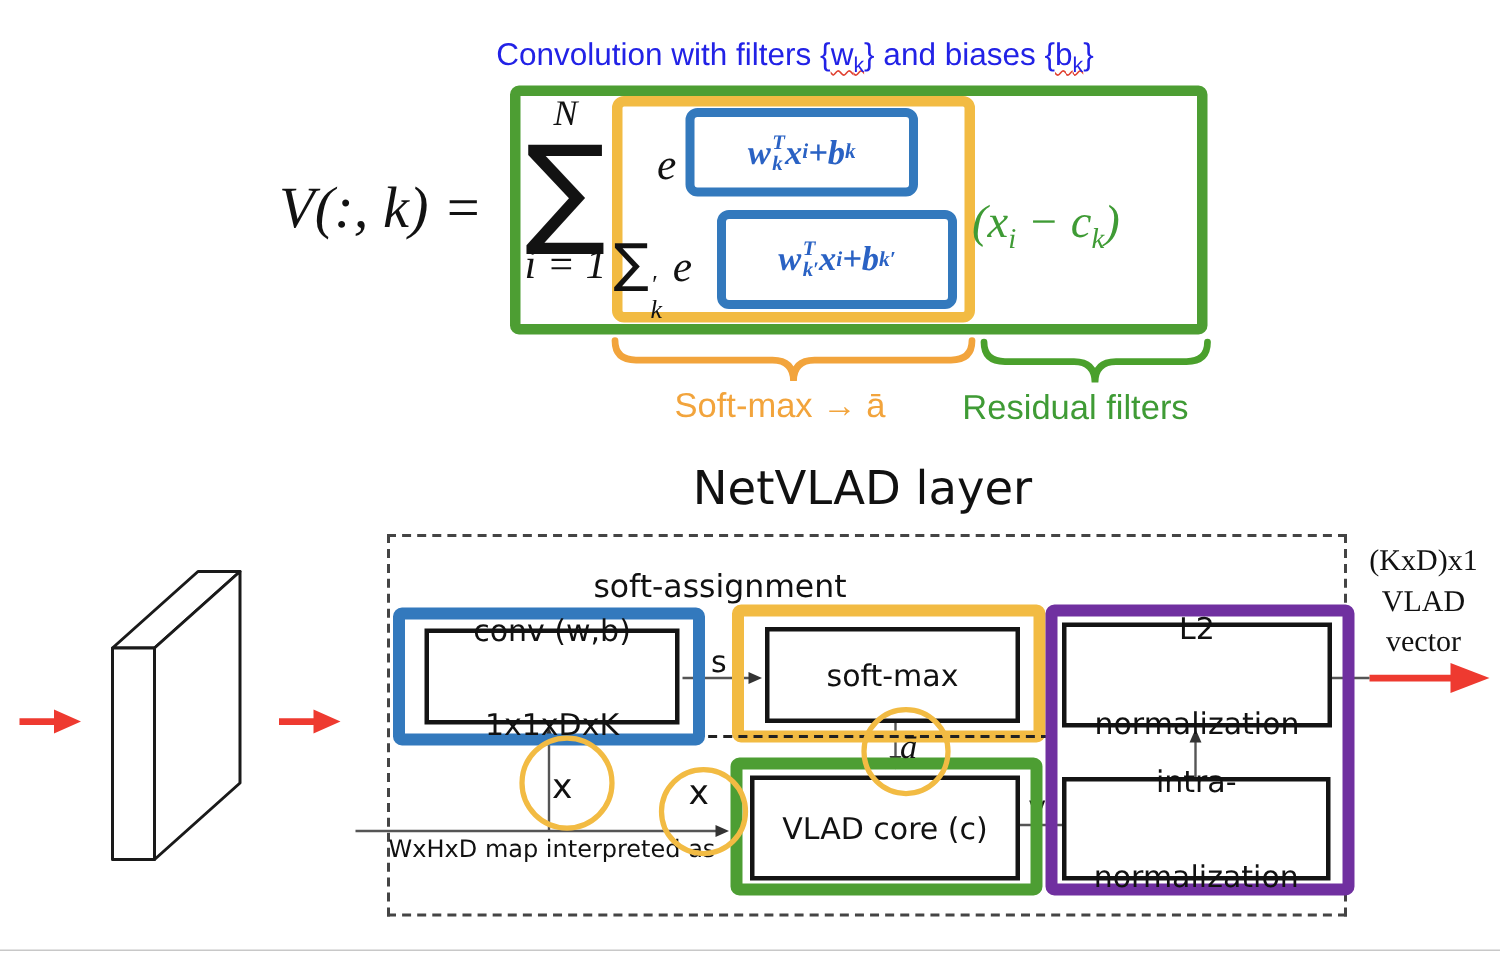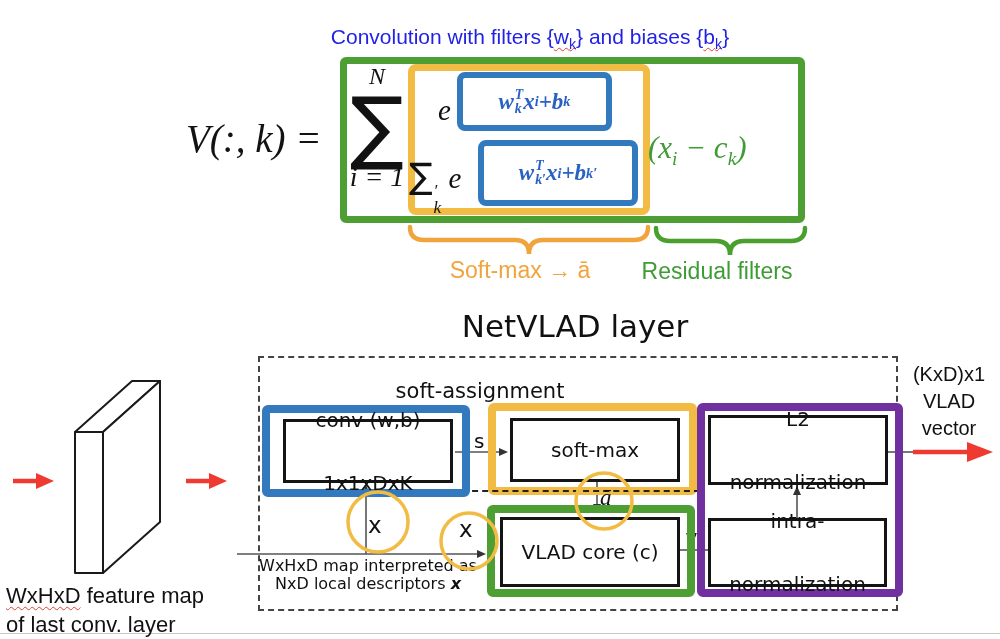--- a/index.html
+++ b/index.html
@@ -50,21 +50,21 @@
   #softmaxInner{left:510px;top:418px;width:170px;height:64px;}
   #vladInner{left:500px;top:517px;width:180px;height:70px;}
   #l2Inner{left:708px;top:415px;width:180px;height:70px;}
   #intraInner{left:708px;top:518px;width:179px;height:69px;}
   .tinyLbl{font-family:"DejaVu Sans",sans-serif;z-index:13;}
   #sLbl{left:474px;top:429px;font-size:20px;}
   #aLbl{left:600px;top:485px;font-size:23px;font-family:"Liberation Serif",serif;font-style:italic;z-index:13;}
   #xLbl1{left:368px;top:512px;font-size:23px;}
   #xLbl2{left:459px;top:516px;font-size:23px;}
   #vLbl{left:686px;top:530px;font-size:16px;z-index:9;}
-  #outLbl{left:900px;top:361px;width:98px;text-align:center;font-size:20px;line-height:27px;font-family:Liberation Sans, sans-serif;z-index:6;}
+  #outLbl{left:900px;top:361px;width:98px;text-align:center;font-size:20px;line-height:27px;font-family:Liberation Serif, serif;z-index:6;}
   #featCaption{left:6px;top:581px;font-size:22px;line-height:29px;z-index:6;}
   #interpNote{left:245px;top:557px;width:246px;text-align:center;font-size:16px;line-height:18px;
               font-family:"DejaVu Sans",sans-serif;z-index:6;}
   #interpNote .bx{font-weight:bold;font-style:italic;}
   #bottomEdge{left:0;top:633px;width:1000px;height:1px;background:#c8c8c8;z-index:3;}
   
   .slab{fill:#fff;stroke:#1a1a1a;stroke-width:2;stroke-linejoin:round;}
   .conn{stroke:#555;stroke-width:1.6;fill:none;}
   .head{fill:#333;stroke:none;}
   .redline{stroke:var(--red_arrow);stroke-width:4.5;fill:none;}
@@ -207,24 +207,19 @@
   <div class="abs tinyLbl" id="xLbl1">x</div>
   <div class="abs tinyLbl" id="xLbl2">x</div>
   <div class="abs tinyLbl" id="vLbl">V</div>
 
   <div class="abs" id="outLbl">
     <div>(KxD)x1</div>
     <div>VLAD</div>
     <div>vector</div>
   </div>
 
-  <div class="abs" id="featCaption">
-    <div><span class="wavy">WxHxD</span><span> feature map</span></div>
-    <div>of last conv. layer</div>
-  </div>
 
   <div class="abs" id="interpNote">
     <div>WxHxD map interpreted as</div>
-    <div><span>NxD local descriptors </span><span class="bx">x</span></div>
   </div>
 
   <div class="abs" id="bottomEdge"></div>
 </div>
 
 </body></html>

